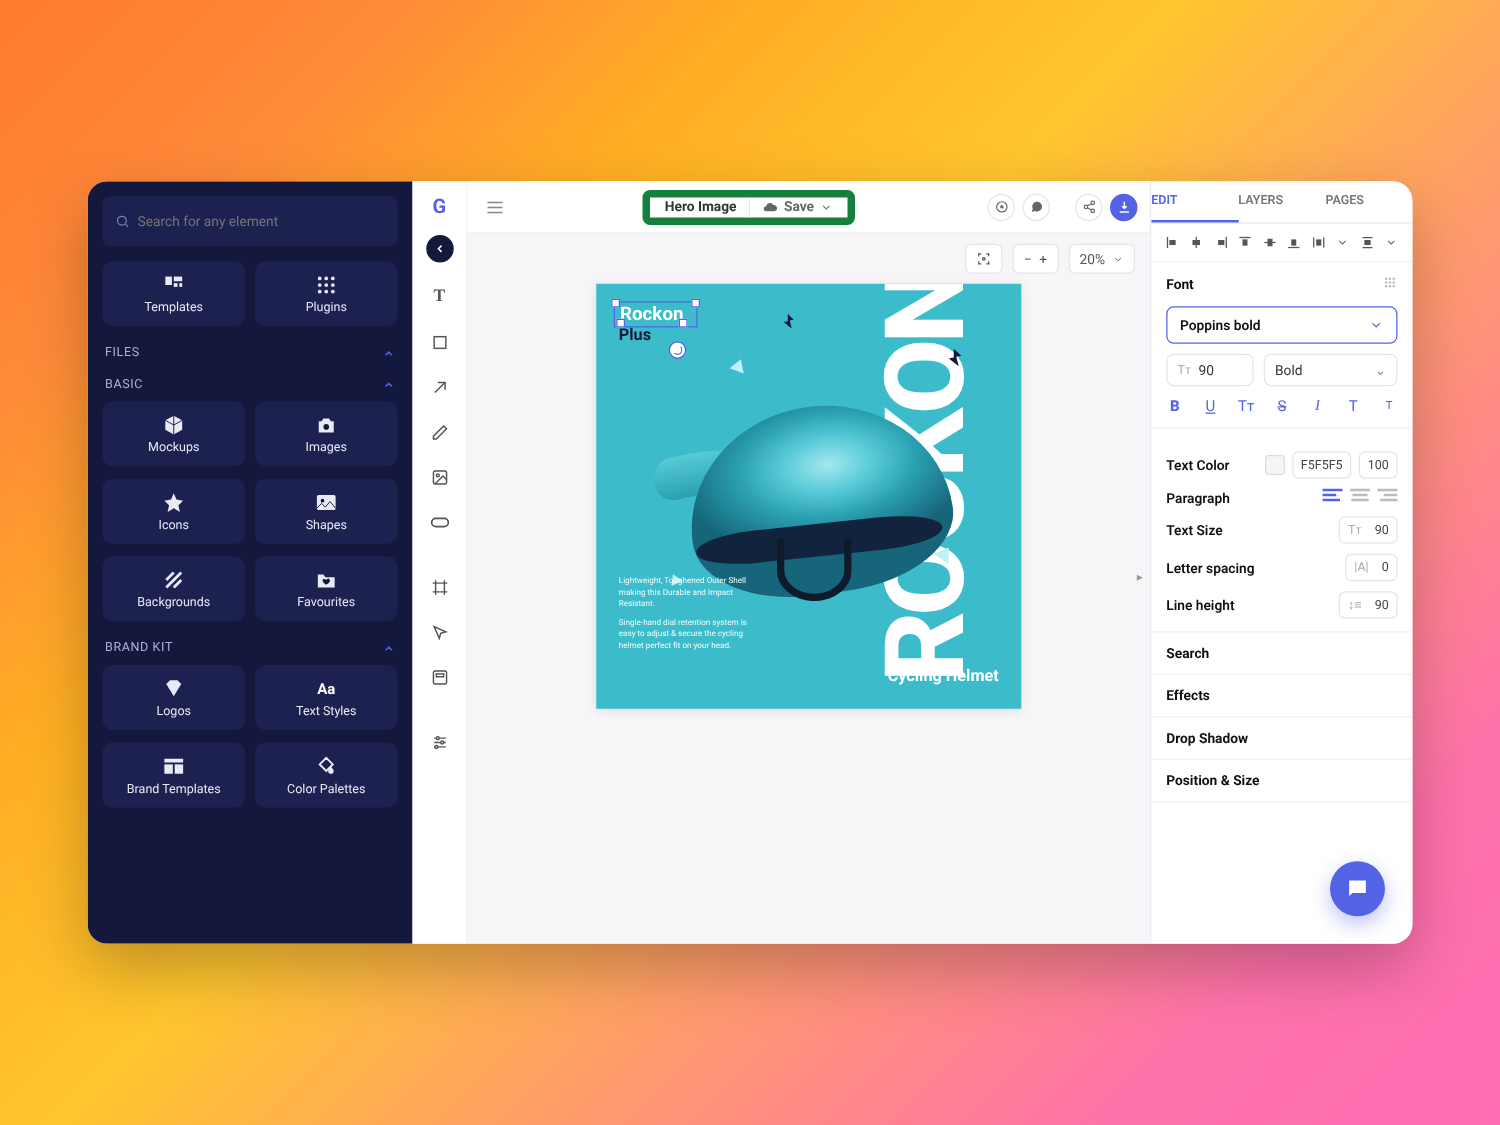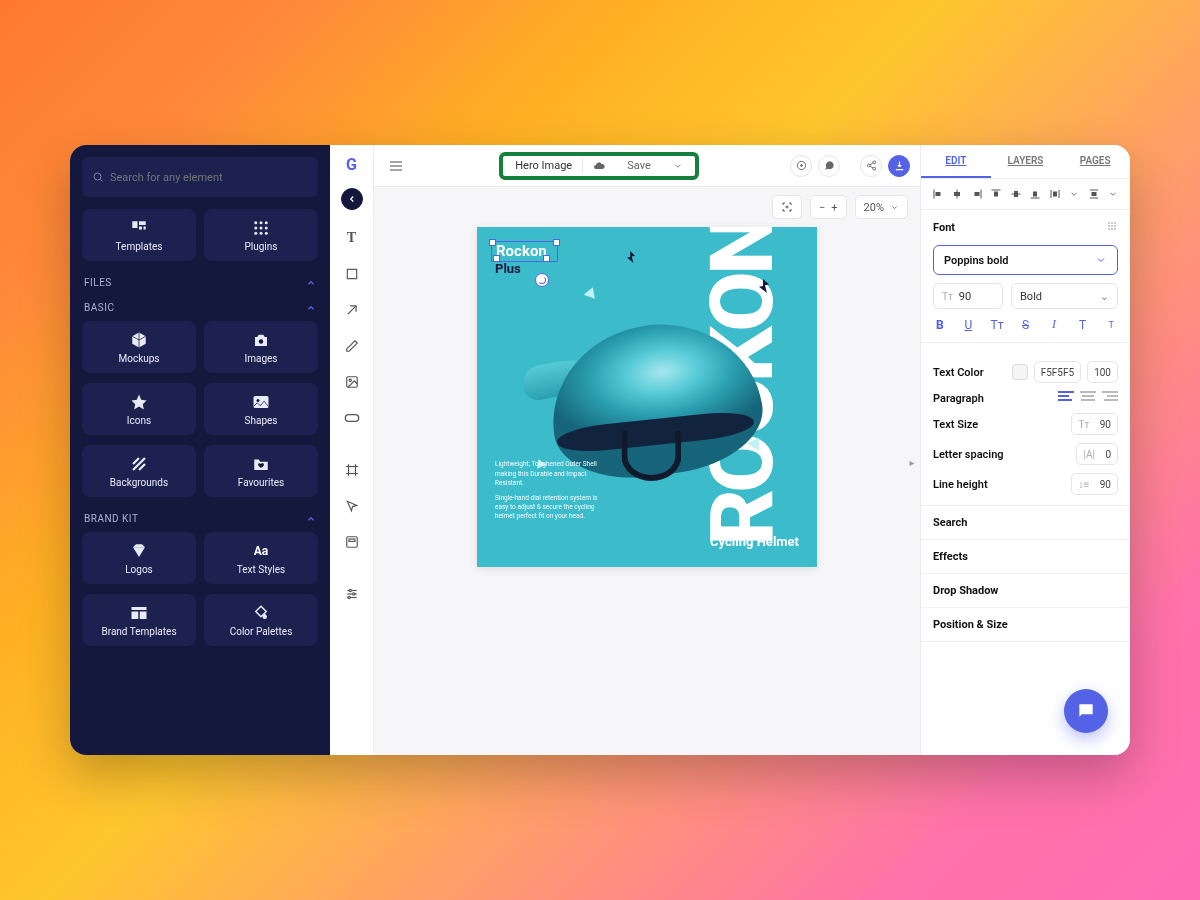--- a/index.html
+++ b/index.html
@@ -69,25 +69,25 @@
   
   .main { flex:1; background:#f6f6f9; display:flex; flex-direction:column; }
   .topbar {
     height:42px; background:#fff; border-bottom:1px solid #ececf0;
     display:flex; align-items:center; padding:0 10px; gap:8px;
   }
   .hamburger{width:24px;height:24px;display:flex;align-items:center;justify-content:center;color:#888;cursor:pointer;}
   .titlebox{
     margin-left:auto;
     display:flex;align-items:center;gap:10px;
-    border:4px solid #15803d;border-radius:6px;height:28px;padding:0 12px;
-    font-size:11px;color:#333;
+    border:6px solid #15803d;border-radius:6px;height:28px;padding:0 12px;
+    font-size:11px;color:#333;font-weight:bold;
   }
   .titlebox .divider{width:1px;height:16px;background:#e5e5ea;}
-  .savebtn{display:flex;align-items:center;gap:22px;color:#666;cursor:pointer;}
+  .savebtn{display:flex;align-items:center;gap:5px;color:#666;cursor:pointer;}
   .top-actions{margin-left:auto;display:flex;align-items:center;gap:6px;}
   .circ{width:22px;height:22px;border-radius:50%;border:1px solid #e5e5ea;background:#fff;display:flex;align-items:center;justify-content:center;color:#666;font-size:11px;cursor:pointer;}
   .circ.primary{background:#5463e6;color:#fff;border-color:#5463e6;}
   
   .canvasbar {
     display:flex;align-items:center;justify-content:flex-end;
     gap:8px;padding:8px 12px;
   }
   .pill{height:24px;border:1px solid #e5e5ea;background:#fff;border-radius:5px;display:flex;align-items:center;padding:0 8px;color:#555;font-size:11px;gap:6px;cursor:pointer;}
   
@@ -157,21 +157,21 @@
   .t1{top:60px;left:108px;border-left:6px solid transparent;border-right:6px solid transparent;border-bottom:10px solid #bff1f6;transform:rotate(20deg);}
   .t2{bottom:100px;left:58px;border-left:5px solid transparent;border-right:5px solid transparent;border-bottom:8px solid #bff1f6;transform:rotate(-25deg);}
   .t3{top:210px;right:54px;border-left:7px solid transparent;border-right:7px solid transparent;border-bottom:11px solid #bff1f6;transform:rotate(35deg);}
   
   .inspector{
     width:210px;background:#fff;border-left:1px solid #ececf0;
     font-size:11px;color:#111;display:flex;flex-direction:column;
     overflow:hidden;
   }
   .tabs{display:flex;border-bottom:1px solid #ececf0;}
-  .tab{flex:1;text-align:center;padding:10px 0;font-size:10px;color:#777;cursor:pointer;font-weight:600;text-decoration:underline;}
+  .tab{flex:1;padding:10px 0;font-size:10px;color:#777;cursor:pointer;font-weight:600;}
   .tab.active{color:#5463e6;border-bottom:2px solid #5463e6;}
   .aligners{display:flex;gap:2px;padding:8px 10px;border-bottom:1px solid #f1f1f4;justify-content:space-between;}
   .aligners .a{width:14px;height:14px;color:#555;cursor:pointer;display:flex;align-items:center;justify-content:center;}
   .insp-sec{padding:10px 12px;border-bottom:1px solid #f1f1f4;}
   .insp-head{display:flex;align-items:center;justify-content:space-between;font-weight:700;color:#111;}
   .font-select{
     margin-top:10px;border:1.5px solid #5463e6;border-radius:6px;
     height:30px;display:flex;align-items:center;justify-content:space-between;
     padding:0 10px;color:#111;font-weight:600;cursor:pointer;
   }

